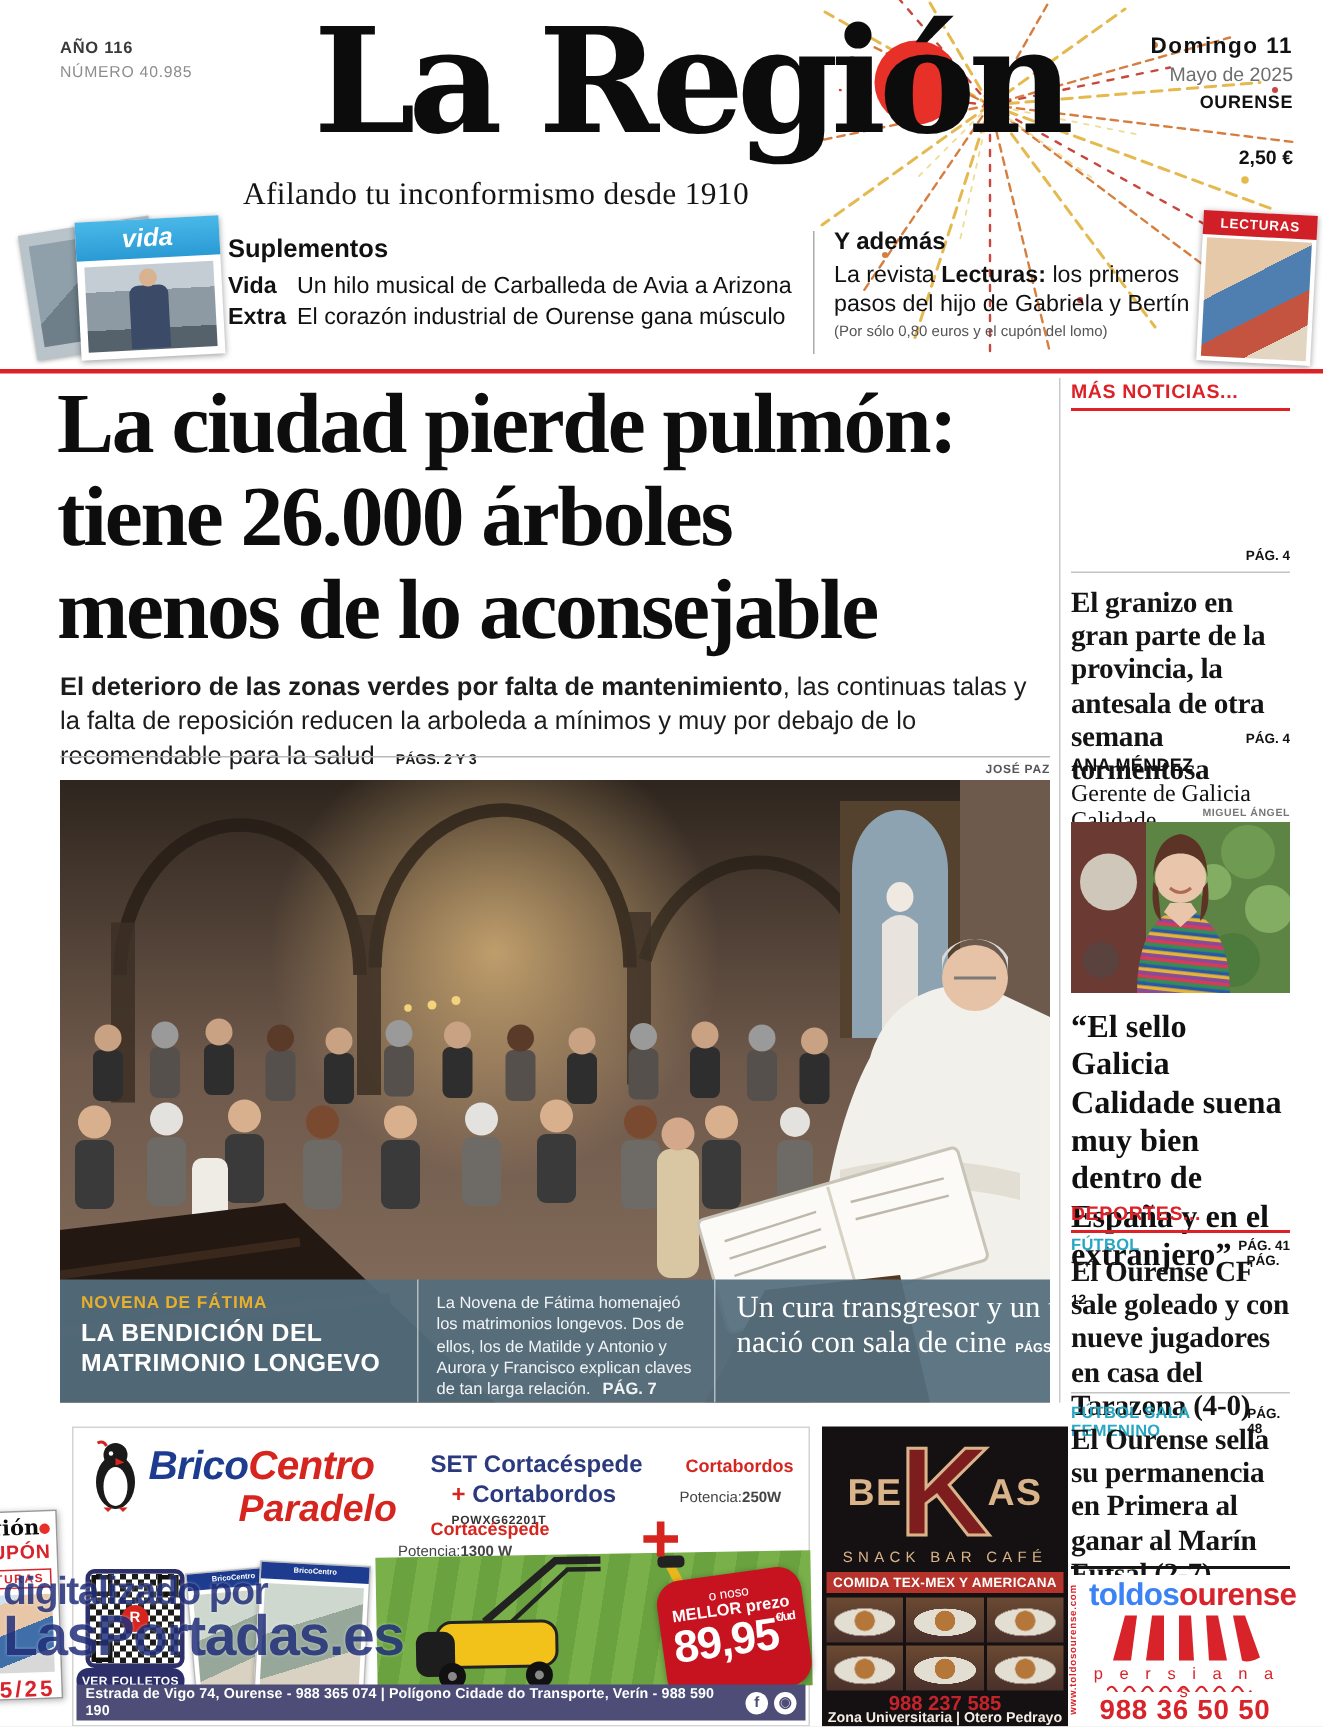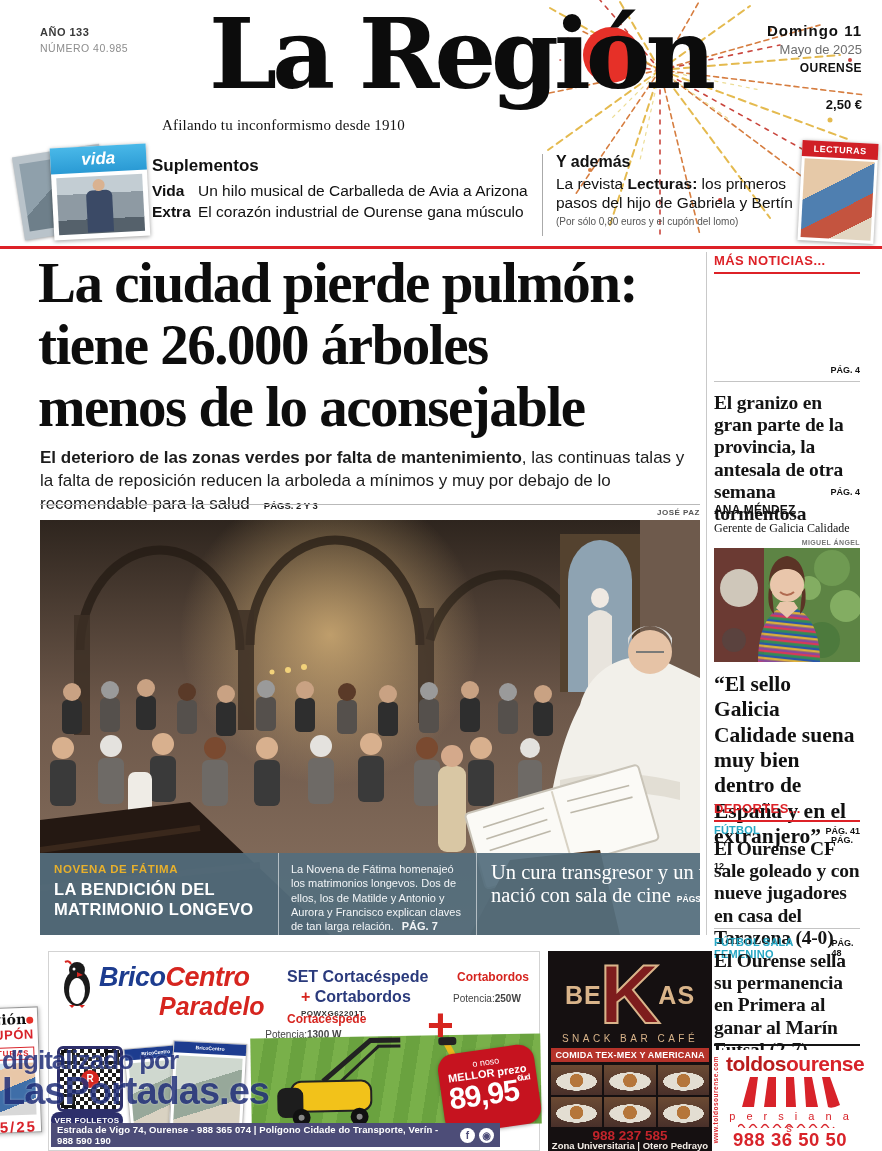--- a/index.html
+++ b/index.html
@@ -11,21 +11,21 @@
   .edition .num{margin-top:4px;font-weight:normal;color:#8d8d8d;font-size:10.5px;}
   .sparkles{left:520px;top:0;z-index:1;}
   .masthead-title{left:140px;top:0px;width:640px;text-align:center;z-index:2;
      font-family:"DejaVu Serif","Liberation Serif",serif;font-weight:700;font-size:97px;
      letter-spacing:-5px;line-height:1.12;color:#0c0c0c;}
   .o-wrap{position:relative;display:inline-block;}
   .o-wrap .glyph{position:relative;z-index:2;font-style:normal;font-weight:700;}
   .red-disc{position:absolute;left:-3px;top:27px;width:56px;height:56px;border-radius:50%;
      background:#e63028;z-index:1;}
   .tagline{left:162px;top:117px;z-index:2;font-family:"Liberation Serif",serif;
-     font-size:15px;color:#141414;letter-spacing:.2px;}
+     font-size:21px;color:#141414;letter-spacing:.2px;}
   .date-block{right:20px;top:22px;text-align:right;z-index:3;}
   .date-block .day{font-size:15px;font-weight:bold;letter-spacing:1px;}
   .date-block .month{font-size:13px;color:#6e6e6e;margin-top:3px;}
   .date-block .city{font-size:12px;font-weight:bold;margin-top:4px;letter-spacing:.4px;}
   .date-block .price{font-size:13px;font-weight:bold;margin-top:22px;}
   
   .supp-covers{left:16px;top:144px;width:130px;height:96px;z-index:2;}
   .cover-back{position:absolute;left:2px;top:6px;width:88px;height:84px;background:#b9c3ca;
      transform:rotate(-9deg);box-shadow:0 1px 3px rgba(0,0,0,.35);}
   .cover-back .ph{position:absolute;left:6px;top:8px;right:6px;bottom:8px;
@@ -79,34 +79,34 @@
   .side-vline{left:706px;top:252px;width:1px;height:683px;background:#c9c9c9;}
   .sidebar{left:714px;top:0;width:146px;height:1151px;}
   .sb{position:absolute;width:146px;}
   .sb-head{color:#dd2127;font-size:13px;font-weight:bold;letter-spacing:.4px;}
   .sb-head:after{content:"";display:block;height:2px;background:#dd2127;margin-top:4px;}
   .sb-title{font-family:"Liberation Serif",serif;font-weight:700;font-size:19.5px;
      line-height:1.14;letter-spacing:-.2px;color:#141414;}
   .sb-page{display:block;text-align:right;font-size:9px;font-weight:bold;margin-top:7px;}
   .sb-div{height:1px;background:#c4c4c4;}
   .sb-name{font-size:12px;font-weight:bold;letter-spacing:.2px;}
-  .sb-role{font-family:"Liberation Serif",serif;font-size:12px;margin-top:3px;}
+  .sb-role{font-family:"Liberation Serif",serif;font-size:16px;margin-top:3px;}
   .sb-credit{text-align:right;font-size:7px;font-weight:bold;color:#777;letter-spacing:.4px;}
   .sb-quote{font-family:"Liberation Serif",serif;font-weight:700;font-size:21.5px;line-height:1.18;color:#101010;}
   .sb-quote .pg{font-family:"Liberation Sans",sans-serif;font-size:9px;margin-left:10px;}
   .sb-krow{display:flex;justify-content:space-between;align-items:baseline;}
   .sb-kick{color:#27a7c4;font-size:11px;font-weight:bold;letter-spacing:.2px;}
   .sb-kpage{font-size:9px;font-weight:bold;color:#111;}
   .black-line{left:714px;top:1044px;width:146px;height:2px;background:#151515;}
   
   .toldos{left:714px;top:1050px;width:146px;height:101px;background:#fff;}
   .toldos .web{position:absolute;left:-2px;top:6px;writing-mode:vertical-rl;transform:rotate(180deg);
      font-size:6.5px;color:#d8232a;font-weight:bold;letter-spacing:.5px;}
   .toldos .brand{position:absolute;left:12px;top:2px;font-size:21px;font-weight:bold;letter-spacing:-.5px;}
-  .toldos .brand .b1{color:#b91c1c;}
+  .toldos .brand .b1{color:#3b82f6;}
   .toldos .brand .b2{color:#d8232a;}
   .toldos .persianas{position:absolute;left:14px;top:60px;width:126px;text-align:center;
      color:#d8232a;font-size:11px;letter-spacing:4px;}
   .toldos .phone{position:absolute;left:10px;top:79px;width:132px;text-align:center;
      color:#d8232a;font-size:18.5px;font-weight:bold;letter-spacing:.5px;}
   
   .brico{left:48px;top:951px;width:492px;height:200px;background:#fff;border:1px solid #d3d3d3;box-sizing:border-box;}
   .brico .brand{position:absolute;left:50px;top:10px;font-style:italic;font-weight:bold;font-size:27px;letter-spacing:-.5px;}
   .brico .brand .b1{color:#1d3c8f;}
   .brico .brand .b2{color:#d6251f;}
@@ -133,21 +133,21 @@
      background:linear-gradient(160deg,#cfd8cf 0 35%,#97a89a 35% 65%,#d9d2c2 65%);}
   .grass{position:absolute;left:202px;top:84px;width:290px;height:90px;transform:rotate(-1deg);
      background:repeating-linear-gradient(100deg,#79b04a 0 14px,#6aa23f 14px 28px);}
   .plus-big{position:absolute;left:378px;top:50px;font-size:46px;font-weight:bold;color:#d6251f;line-height:1;}
   .price-badge{position:absolute;left:392px;top:97px;width:97px;height:80px;background:#c6131f;border-radius:16px;
      transform:rotate(-8deg);color:#fff;text-align:center;box-shadow:0 1px 4px rgba(0,0,0,.35);}
   .price-badge .l1{font-size:9px;margin-top:8px;}
   .price-badge .l2{font-size:11px;font-weight:bold;}
   .price-badge .pr{font-size:30px;font-weight:bold;line-height:1;letter-spacing:-1px;}
   .price-badge .un{font-size:8px;vertical-align:top;}
-  .brico-footer{position:absolute;left:2px;bottom:3px;width:449px;height:24px;background:#4d4d78;color:#fff;
+  .brico-footer{position:absolute;left:2px;bottom:3px;width:486px;height:24px;background:#4d4d78;color:#fff;
      display:flex;align-items:center;box-sizing:border-box;padding:0 6px;margin-top:12px;}
   .brico-footer .txt{flex:1;font-size:9.5px;font-weight:bold;letter-spacing:.1px;}
   .soc{width:15px;height:15px;border-radius:50%;background:#fff;color:#4d4d78;font-size:10px;font-weight:bold;
      text-align:center;line-height:15px;margin-left:4px;}
   
   .bekas{left:548px;top:951px;width:164px;height:200px;background:#151011;color:#d9b48a;}
   .bekas .logo{position:absolute;left:0;top:2px;width:164px;height:84px;display:flex;align-items:center;justify-content:center;}
   .bekas .be,.bekas .as{font-size:25px;font-weight:bold;letter-spacing:1px;}
   .bekas .k{font-size:84px;font-weight:bold;color:#7e1d1d;-webkit-text-stroke:2px #d9b48a;line-height:.9;margin:0 -2px;}
   .bekas .snack{position:absolute;left:0;top:82px;width:164px;text-align:center;font-size:10px;letter-spacing:3.5px;}
@@ -222,21 +222,21 @@
       <circle cx="48" cy="40" r="2.5" fill="#c43229"></circle>
         <circle cx="250" cy="30" r="2" fill="#d2702c"></circle>
       <circle cx="310" cy="120" r="2.5" fill="#e2b33c"></circle>
         <circle cx="200" cy="200" r="2" fill="#c43229"></circle>
       <circle cx="70" cy="170" r="2" fill="#d2702c"></circle>
         <circle cx="330" cy="60" r="2" fill="#c43229"></circle>
     </g>
   </svg>
 
   <div class="abs edition">
-    <div>AÑO  133</div>
+    <div>AÑO  116</div>
     <div class="num">NÚMERO  40.985</div>
   </div>
 
   <div class="abs masthead-title"><span>La Regi</span><span class="o-wrap"><i class="red-disc"></i><span class="glyph">ó</span></span><span>n</span></div>
   <div class="abs tagline">Afilando tu inconformismo desde 1910</div>
 
   <div class="abs date-block">
     <div class="day">Domingo  11</div>
     <div class="month">Mayo de 2025</div>
     <div class="city">OURENSE</div>

